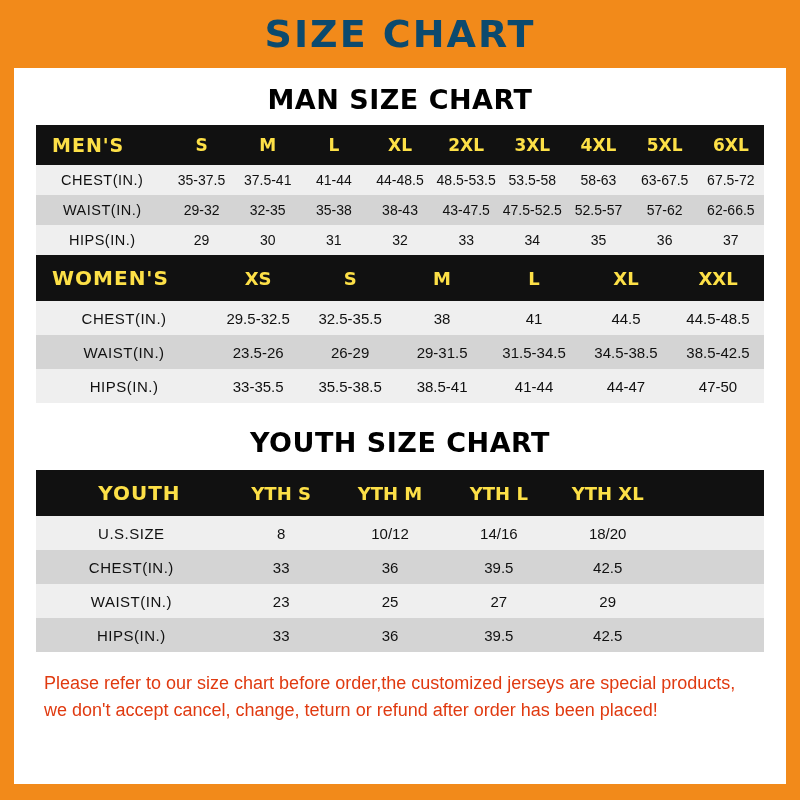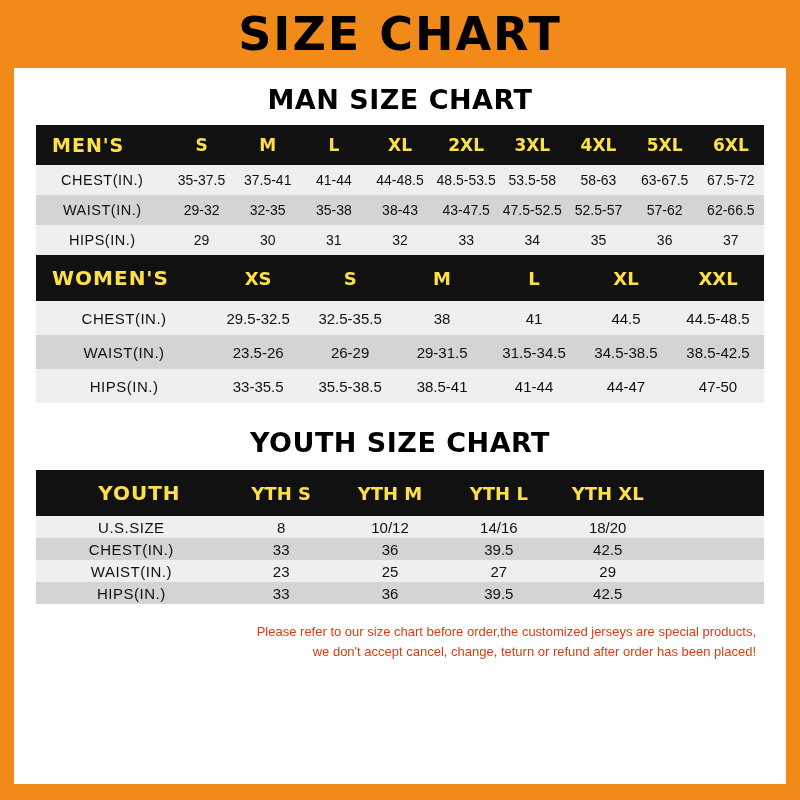--- a/index.html
+++ b/index.html
@@ -26,23 +26,23 @@
     background: #f28a1a;
     height: 68px;
     display: flex;
     align-items: center;
     justify-content: center;
     margin: 0 -14px;
   }
   .header-title {
     font-family: "DejaVu Sans", sans-serif;
     font-weight: bold;
-    font-size: 46px;
+    font-size: 38px;
     letter-spacing: 2px;
-    color: #000000;
+    color: #0c4a6e;
     line-height: 1;
   }
   .content {
     padding: 0 22px;
   }
   .section-title {
     text-align: center;
     font-family: "DejaVu Sans", sans-serif;
     font-weight: bold;
     font-size: 27px;
@@ -92,31 +92,31 @@
   }
   tr.band-light td { background: #efefef; }
   tr.band-dark td { background: #d4d4d4; }
 
   
   .sec-women table.chart tbody td { height: 34px; font-size: 15px; }
   .sec-women table.chart thead th { height: 46px; margin-top: 24px; }
   .sec-women table.chart thead th.row-head { font-size: 20px; }
   .sec-women table.chart thead th.size-head { font-size: 18px; }
 
-  .sec-youth table.chart tbody td { height: 22px; font-size: 15px; }
+  .sec-youth table.chart tbody td { height: 34px; font-size: 15px; }
   .sec-youth table.chart thead th { height: 46px; }
   .sec-youth table.chart thead th.row-head { font-size: 20px; text-align: center; }
   .sec-youth table.chart thead th.size-head { font-size: 18px; margin-top: 27px; }
 
   .footer-note {
     margin: 18px 8px 0 8px;
     color: #e03a10;
-    font-size: 13px;
+    font-size: 18px;
     line-height: 1.5;
-    text-align: right;
+    text-align: left;
     font-family: "Liberation Sans", sans-serif;
   }
   .bottom-bar {
     position: absolute;
     left: -14px;
     right: -14px;
     bottom: 0;
     height: 16px;
     background: #f28a1a;
   }

